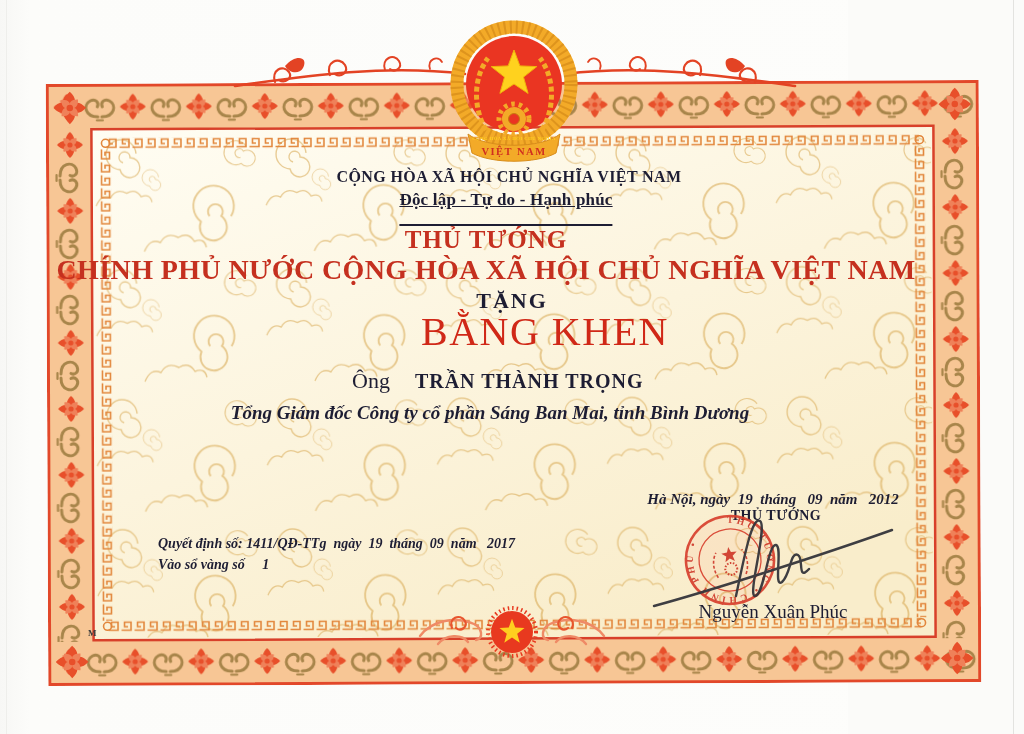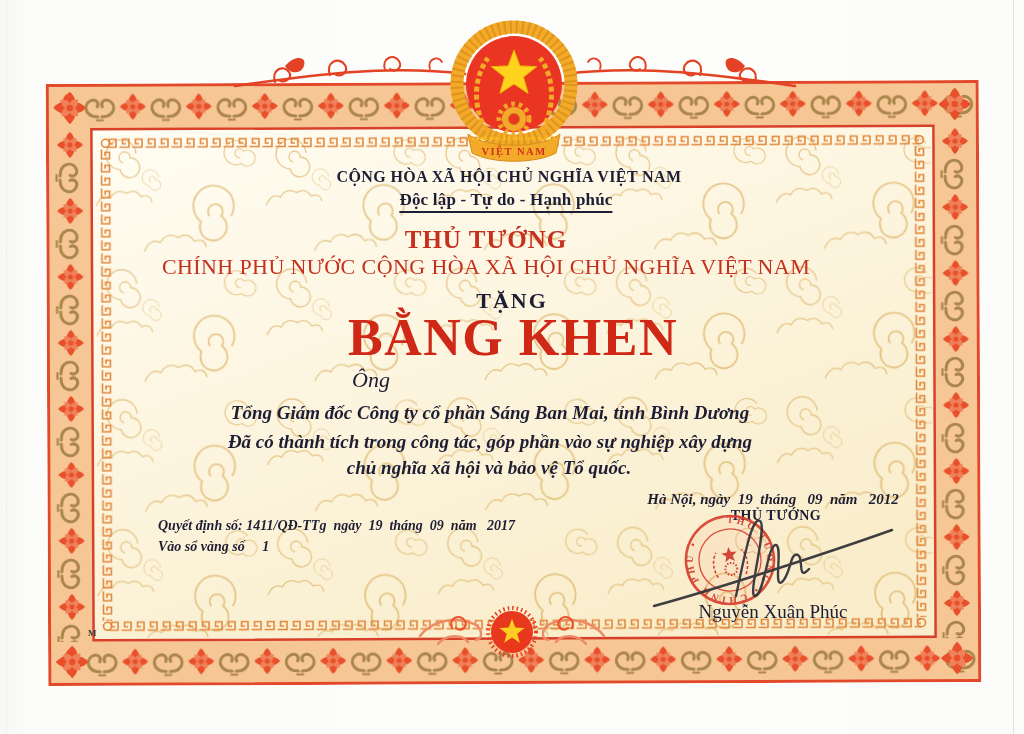--- a/index.html
+++ b/index.html
@@ -11,32 +11,32 @@
   .certificate{position:absolute;left:47px;top:82px;width:933px;height:602px;
                transform:rotate(-0.25deg);}
   .layer{position:absolute;left:0;top:0;}
   .txt{position:absolute;white-space:pre;color:#1d1d33;}
   .ctr{transform:translateX(-50%);}
   .red{color:#c5301f;}
   .bigred{color:#d02817;}
   .bi{font-style:italic;font-weight:bold;}
   .t-republic{font-size:16px;font-weight:bold;letter-spacing:.4px;}
   .t-motto{font-size:17px;font-weight:bold;letter-spacing:.2px;
-           border-bottom:2px solid #1d1d33;padding-bottom:1px;}
+           border-bottom:2px solid #1d1d33;padding-bottom:14px;text-decoration:underline;}
   .t-issuer{font-size:25px;font-weight:bold;letter-spacing:1px;}
-  .t-issuer2{font-size:22px;font-weight:normal;letter-spacing:.4px;}
+  .t-issuer2{font-size:28px;font-weight:bold;letter-spacing:.4px;}
   .t-verb{font-size:22px;font-weight:bold;letter-spacing:2px;}
-  .t-award{font-size:52px;font-weight:bold;letter-spacing:1.5px;}
-  .t-honor{font-size:22px;font-style:italic;}
+  .t-award{font-size:40px;font-weight:normal;letter-spacing:1.5px;margin-left:32px;}
+  .t-honor{font-size:22px;}
   .t-name{font-size:20px;font-weight:bold;letter-spacing:1px;padding-top:3px;}
   .t-pos{font-size:19px;text-align:right;}
   .t-cit{font-size:19px;}
   .t-date{font-size:15px;}
   .t-st{font-size:14px;font-weight:bold;letter-spacing:.5px;}
-  .t-dec{font-size:14px;}
+  .t-dec{font-size:14px;margin-top:18px;}
   .t-signer{font-size:19px;font-weight:normal;}
   .t-mark{font-size:9px;font-weight:bold;color:#3a3a3a;}
   .recip-row{display:flex;gap:25px;align-items:baseline;}
   svg{display:block;}
 </style>
 </head>
 <body>
 
 <div class="page">
   <div class="scanline" style="left:1013px"></div>
@@ -205,25 +205,24 @@
   <div class="txt ctr t-motto" style="left:506px;top:190px">Độc lập - Tự do - Hạnh phúc</div>
 
   <div class="txt ctr t-issuer red" style="left:486px;top:226px">THỦ TƯỚNG</div>
   <div class="txt ctr t-issuer2 red" style="left:486px;top:254px">CHÍNH PHỦ NƯỚC CỘNG HÒA XÃ HỘI CHỦ NGHĨA VIỆT NAM</div>
 
   <div class="txt ctr t-verb" style="left:512px;top:288px">TẶNG</div>
   <div class="txt ctr t-award bigred" style="left:513px;top:308px">BẰNG KHEN</div>
 
   <div class="txt recip-row" style="left:352px;top:367px">
     <span class="t-honor">Ông</span>
+    <span class="t-name">TRẦN THÀNH TRỌNG</span>
   </div>
 
   <div class="txt ctr bi t-pos" style="left:490px;top:402px">Tổng Giám đốc Công ty cổ phần Sáng Ban Mai, tỉnh Bình Dương</div>
-  <div class="txt ctr bi t-cit" style="left:490px;top:431px">Đã có thành tích trong công tác, góp phần vào sự nghiệp xây dựng</div>
-  <div class="txt ctr bi t-cit" style="left:489px;top:457px">chủ nghĩa xã hội và bảo vệ Tổ quốc.</div>
 
   <div class="txt ctr bi t-date" style="left:773px;top:491px">Hà Nội, ngày  19  tháng   09  năm   2012</div>
   <div class="txt ctr t-st" style="left:776px;top:508px">THỦ TƯỚNG</div>
 
   <div class="txt bi t-dec" style="left:158px;top:518px">Quyết định số: 1411/QĐ-TTg  ngày  19  tháng  09  năm   2017</div>
   <div class="txt bi t-dec" style="left:158px;top:539px">Vào sổ vàng số     1</div>
 
   <div class="txt t-mark" style="left:88px;top:628px">M</div>
 
   <svg class="layer" style="left:684px;top:514px;opacity:.92;transform:rotate(-8deg)" width="92" height="92" viewBox="0 0 92 92">

